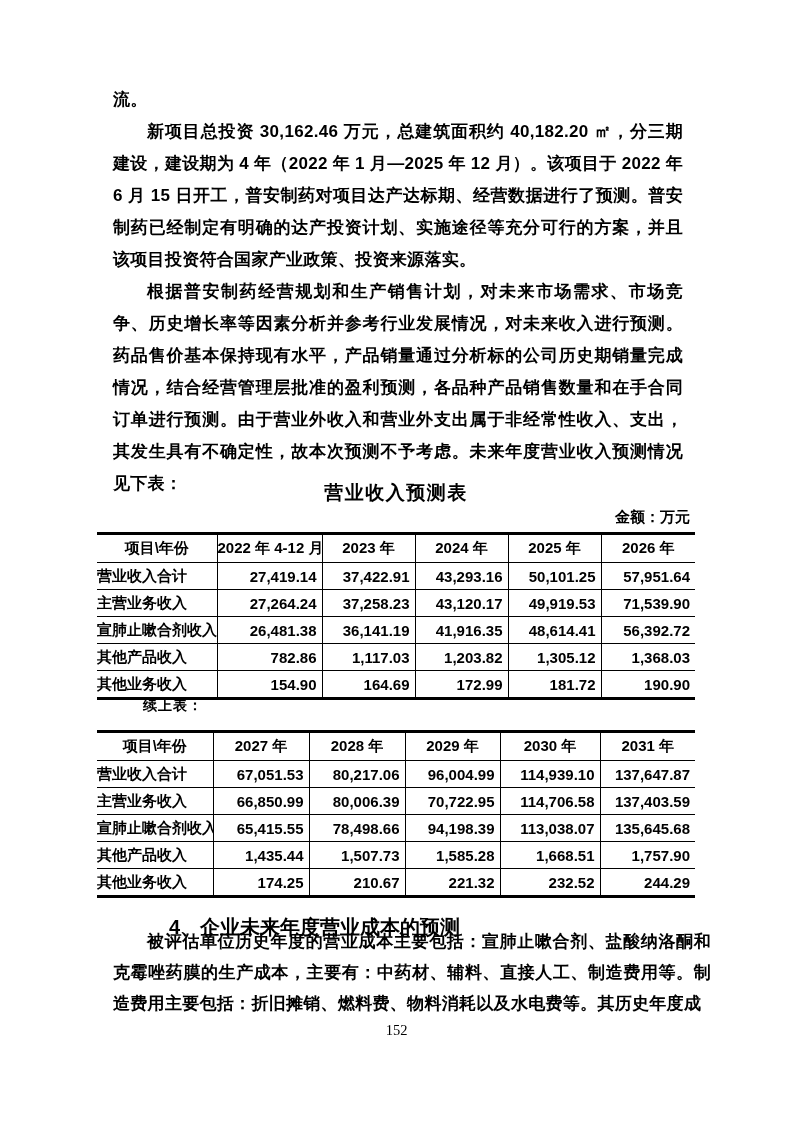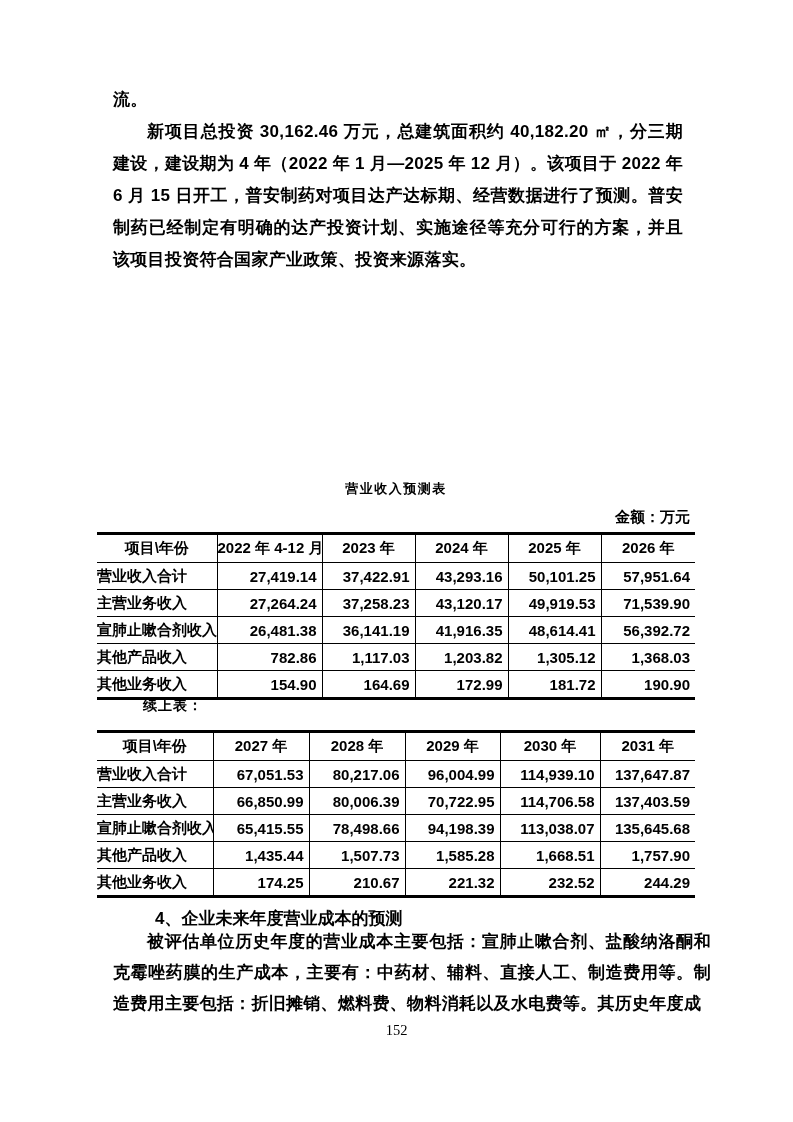--- a/index.html
+++ b/index.html
@@ -15,21 +15,21 @@
   .para {
     margin:0; padding:0 12px 0 16px;
     font-size:17px; font-weight:700;
     line-height:32px;
     text-align:justify;
     letter-spacing:0.3px;
   }
   .para.indent { text-indent:2em; }
   .table-title {
     position:absolute; top:480px; left:97px; width:598px;
-    text-align:center; font-size:13px; font-weight:700; letter-spacing:1.5px;
+    text-align:center; font-size:19px; font-weight:700; letter-spacing:1.5px;
   }
   .unit-label {
     position:absolute; top:508px; left:94px; width:596px;
     text-align:right; font-size:15px; font-weight:700;
   }
   table.ftable {
     position:absolute; left:97px; width:598px;
     border-collapse:collapse; table-layout:fixed;
     border-top:3px solid #000; border-bottom:3px solid #000;
   }
@@ -45,42 +45,43 @@
   .ftable tr > *:first-child { border-left:none; }
   .ftable tr > *:last-child  { border-right:none; }
   .ftable td.lbl { text-align:left; }
   .ftable td.num { text-align:right; padding-right:5px; }
   .continue-label {
     position:absolute; left:143px; top:697px;
     font-size:14px; font-weight:700; letter-spacing:1px;
   }
   .section-heading {
     position:absolute; left:97px; top:896px; width:598px;
-    margin:8px; padding:0 12px 0 16px; text-indent:2em;
-    font-size:17px; font-weight:700; line-height:30px;
+    margin:16px; padding:0 12px 0 16px; text-indent:2em;
+    font-size:20px; font-weight:700; line-height:30px;
   }
   .para.p4 {
     position:absolute; left:97px; top:926px; width:598px;
     line-height:31px; text-indent:2em;
   }
   .page-number {
     position:absolute; top:1022px; left:0; width:793px;
     text-align:center;
     font-family:"Liberation Serif", serif;
     font-size:14.5px; font-weight:400;
   }
 </style>
 </head>
 <body>
 
 <div class="page">
 
   <div class="textblock">
     <p class="para">流。</p>
     <p class="para indent">新项目总投资 30,162.46 万元，总建筑面积约 40,182.20 ㎡，分三期建设，建设期为 4 年（2022 年 1 月—2025 年 12 月）。该项目于 2022 年 6 月 15 日开工，普安制药对项目达产达标期、经营数据进行了预测。普安制药已经制定有明确的达产投资计划、实施途径等充分可行的方案，并且该项目投资符合国家产业政策、投资来源落实。</p>
+    <p class="para indent">根据普安制药经营规划和生产销售计划，对未来市场需求、市场竞争、历史增长率等因素分析并参考行业发展情况，对未来收入进行预测。药品售价基本保持现有水平，产品销量通过分析标的公司历史期销量完成情况，结合经营管理层批准的盈利预测，各品种产品销售数量和在手合同订单进行预测。由于营业外收入和营业外支出属于非经常性收入、支出，其发生具有不确定性，故本次预测不予考虑。未来年度营业收入预测情况见下表：</p>
   </div>
 
   <div class="table-title">营业收入预测表</div>
   <div class="unit-label">金额：万元</div>
 
   <table class="ftable t1">
     <colgroup>
       <col style="width:120px">
         <col style="width:105px">
         <col style="width:93px">

